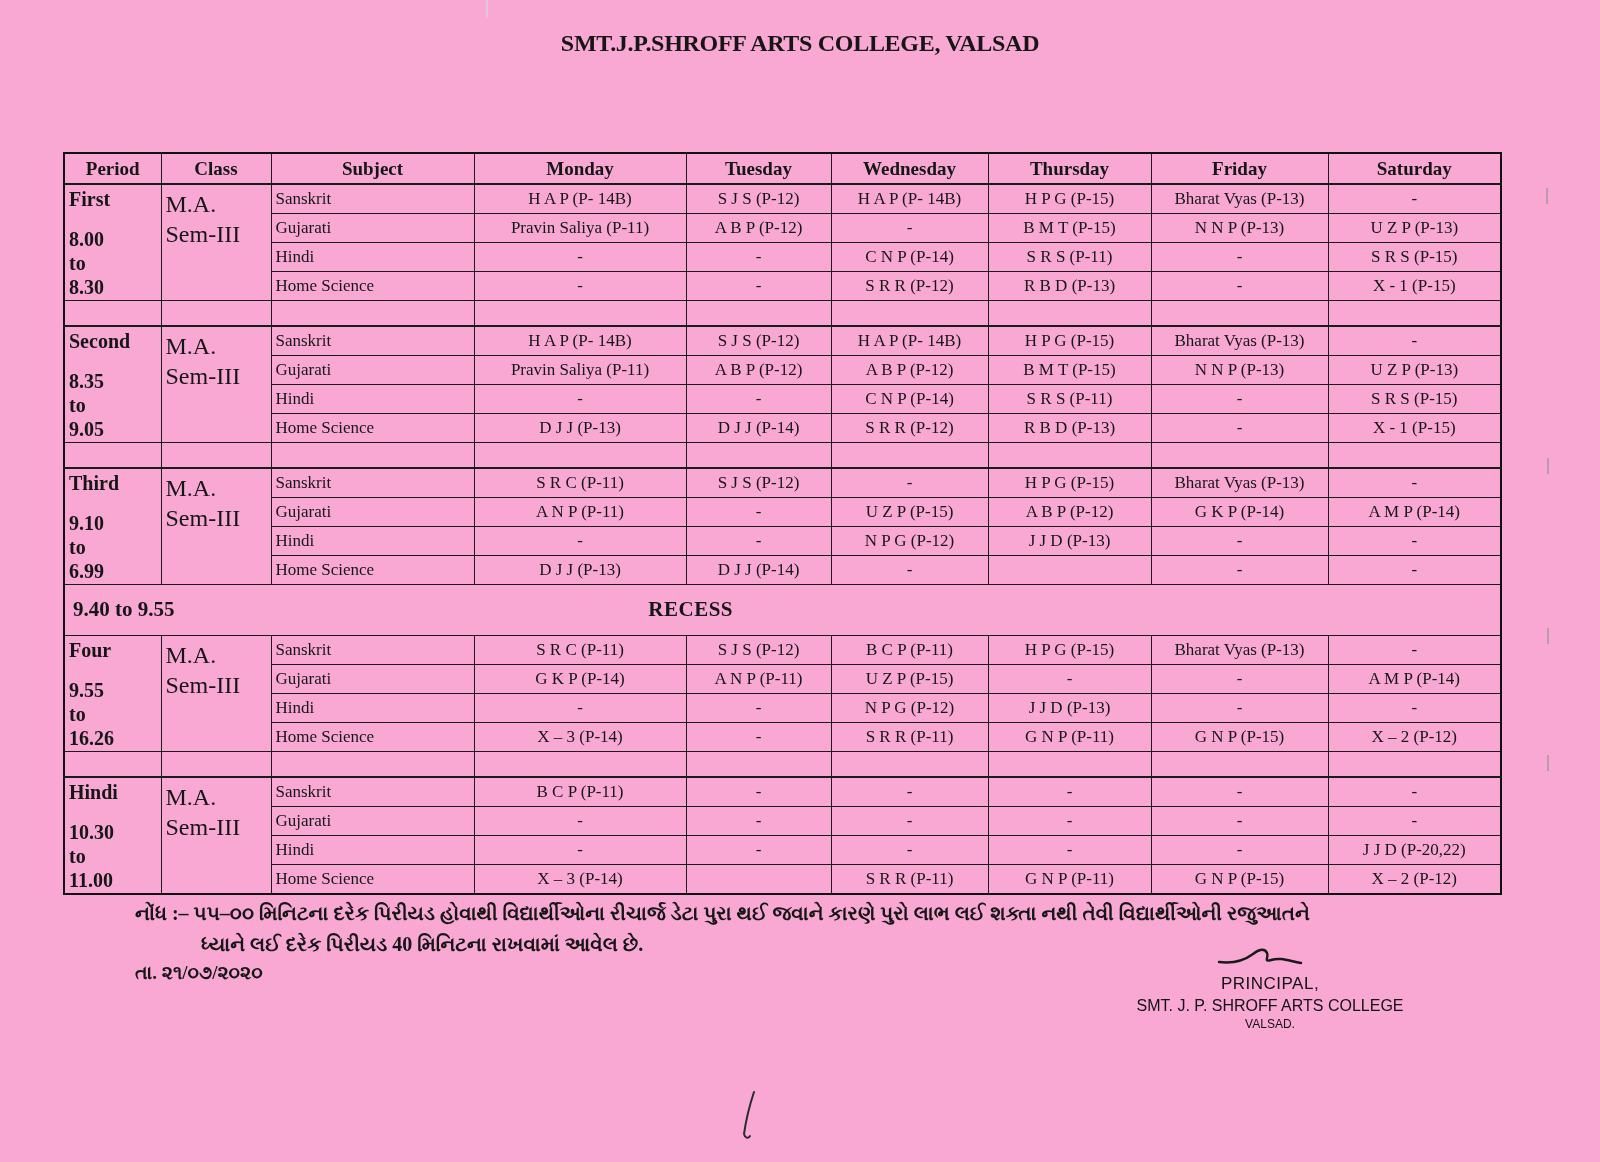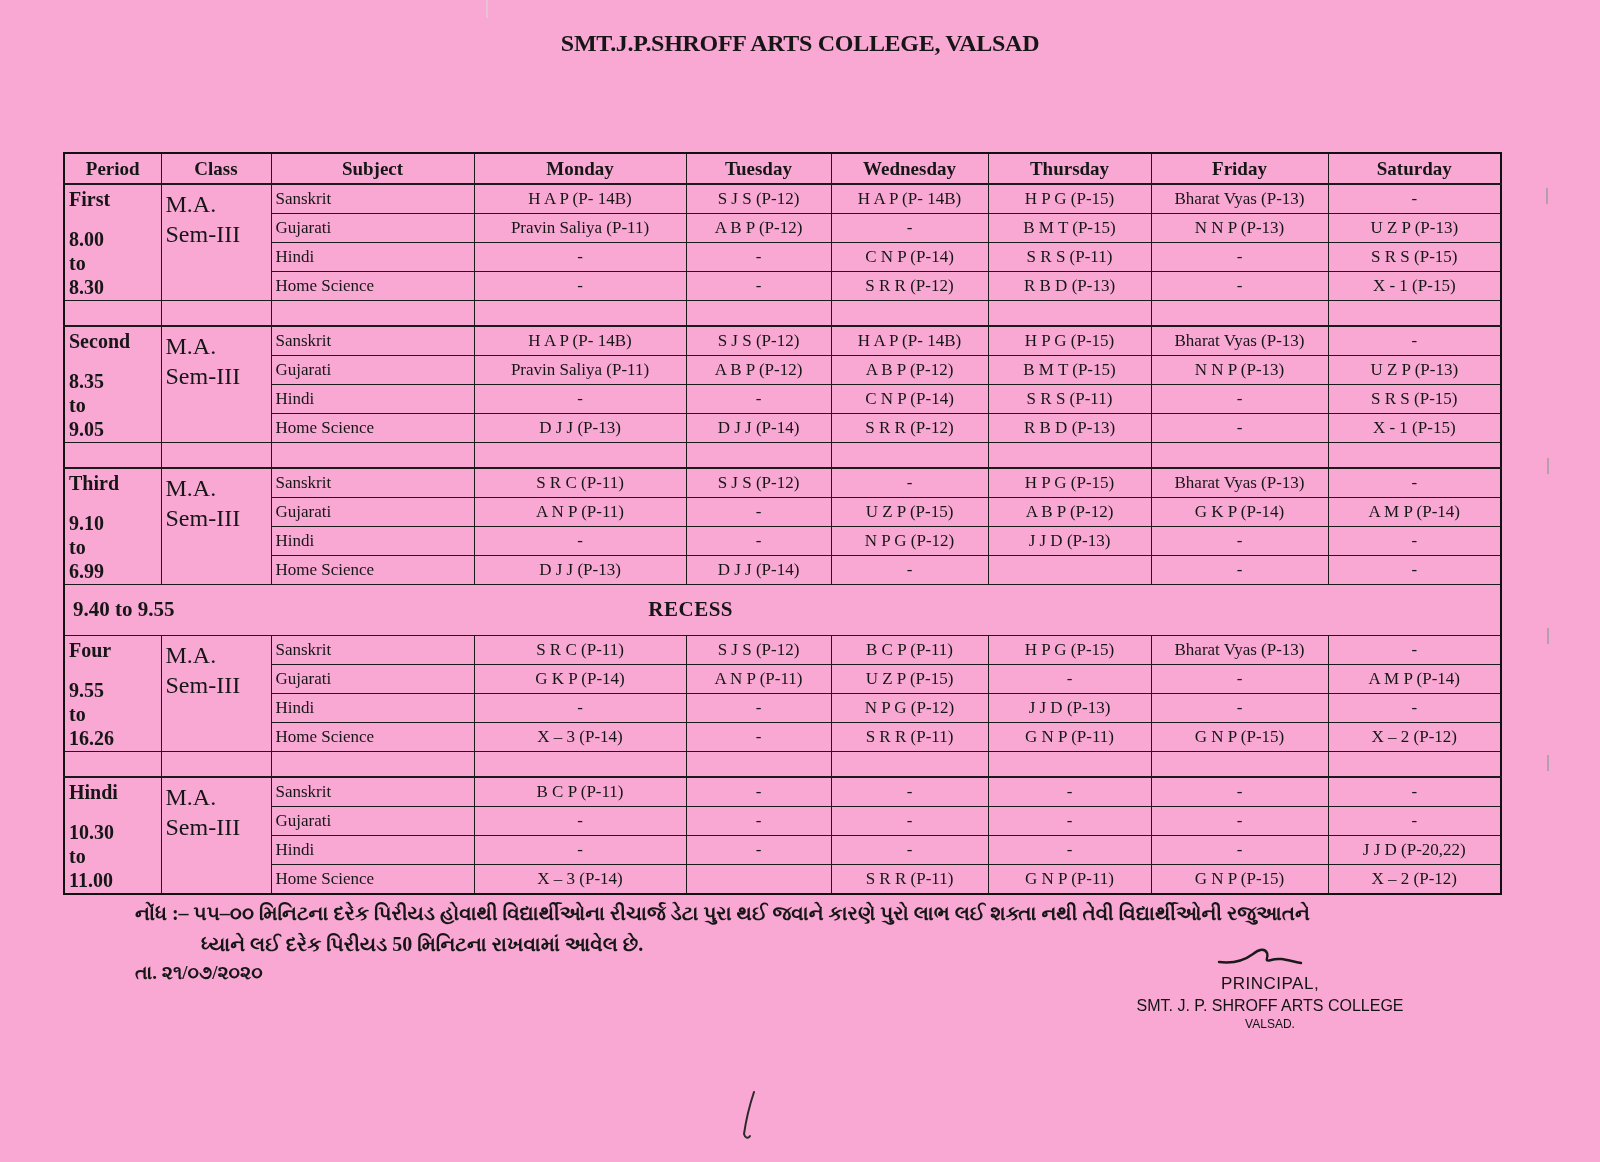--- a/index.html
+++ b/index.html
@@ -404,21 +404,21 @@
           <td class="daycell">S R R (P-11)</td>
           <td class="daycell">G N P (P-11)</td>
           <td class="daycell">G N P (P-15)</td>
           <td class="daycell">X – 2  (P-12)</td>
         </tr>
       </tbody>
   </table>
 
   <div class="note">
     <div class="note-line1">નોંધ :– ૫૫–૦૦ મિનિટના દરેક પિરીયડ હોવાથી વિદ્યાર્થીઓના રીચાર્જ ડેટા પુરા થઈ જવાને કારણે પુરો લાભ લઈ શક્તા નથી તેવી વિદ્યાર્થીઓની રજુઆતને</div>
-    <div class="note-line2">ધ્યાને લઈ દરેક પિરીયડ 50 મિનિટના રાખવામાં આવેલ છે.</div>
+    <div class="note-line2">ધ્યાને લઈ દરેક પિરીયડ 40 મિનિટના રાખવામાં આવેલ છે.</div>
   </div>
   <div class="note-date">તા. ૨૧/૦૭/૨૦૨૦</div>
 
   <div class="signature">
     <svg class="sig-mark" width="110" height="26" viewBox="0 0 110 26">
       <path d="M4 18 C 20 20, 30 16, 38 10 C 44 5, 50 4, 52 9 C 54 14, 48 18, 56 16 C 66 13, 74 17, 86 19" fill="none" stroke="#1a1a1a" stroke-width="2.4" stroke-linecap="round"></path>
     </svg>
     <div class="sig-line1">PRINCIPAL,</div>
     <div class="sig-line2">SMT. J. P. SHROFF ARTS COLLEGE</div>
     <div class="sig-line3">VALSAD.</div>

